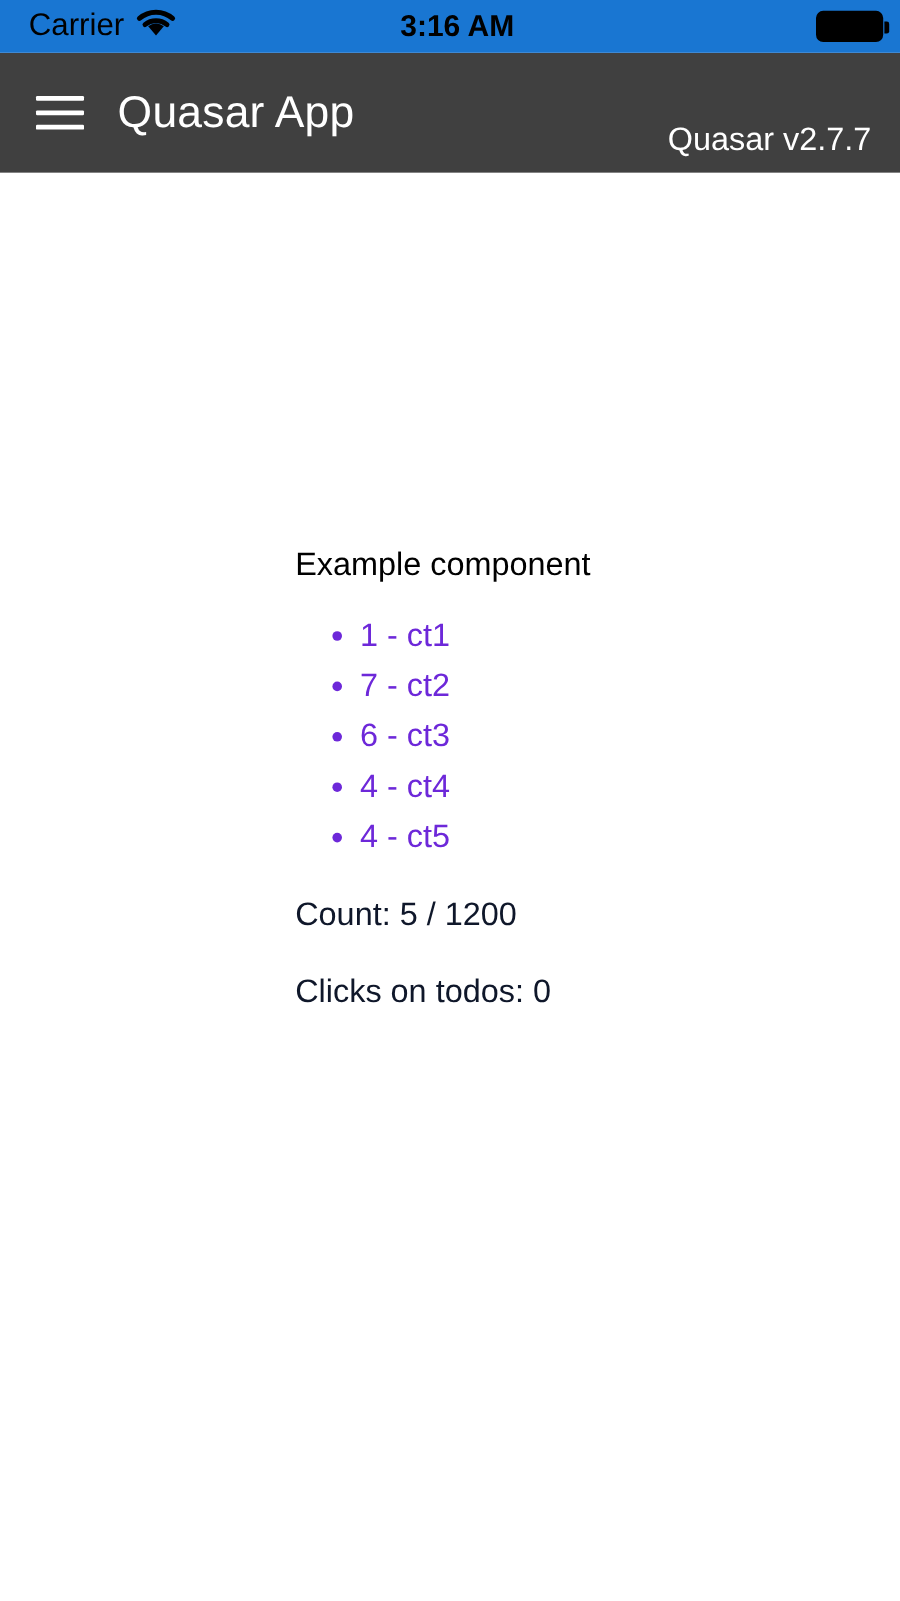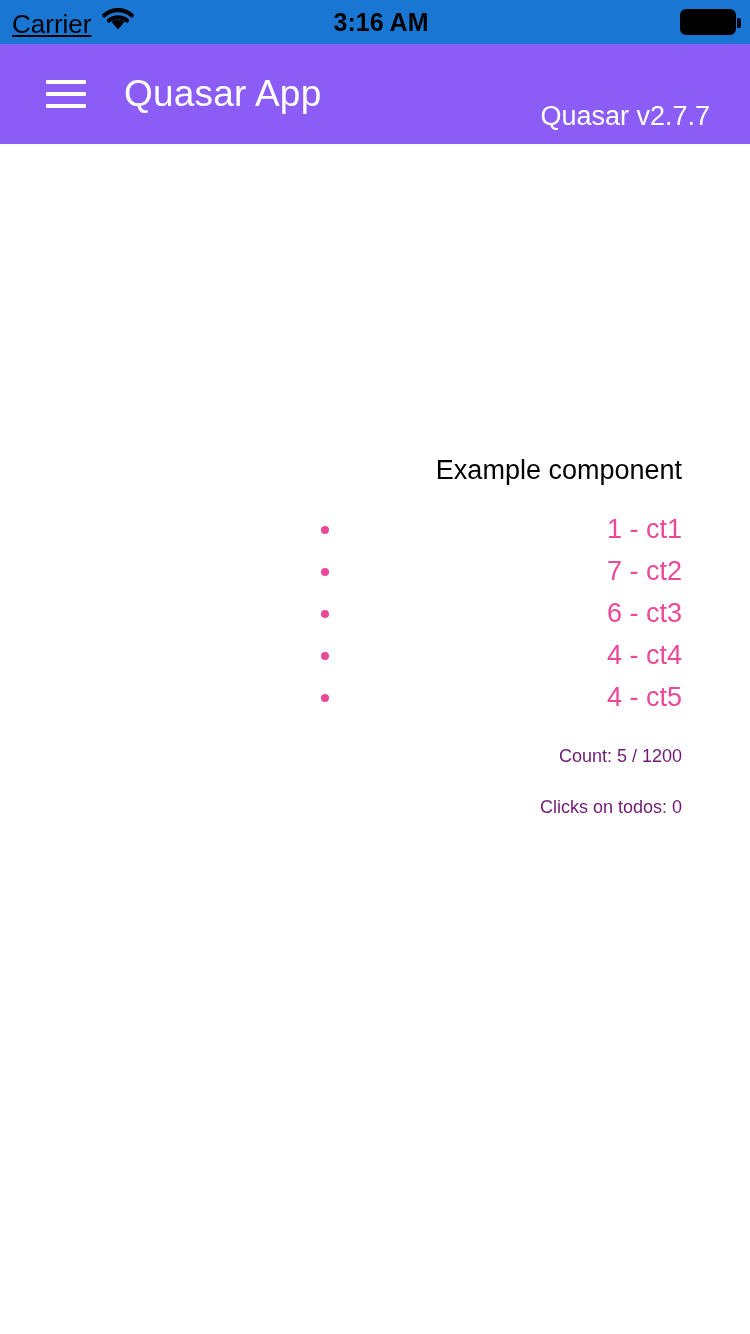--- a/index.html
+++ b/index.html
@@ -27,24 +27,23 @@
     height: 44px;
     background: #1976d2;
     color: #000000;
     display: flex;
     align-items: center;
     position: relative;
     flex: 0 0 auto;
   }
   .status-left {
     display: flex;
-    align-items: flex-end;
+    align-items: flex-start;
     gap: 10px;
-    padding-left: 12px;
-    text-decoration: underline;
+    padding-left: 24px;
   }
   .carrier-text {
     font-size: 26px;
     line-height: 1;
     color: #000000;
     font-family: "Liberation Sans", sans-serif;
   }
   .wifi-icon {
     display: block;
   }
@@ -82,28 +81,27 @@
     top: 7px;
     width: 4px;
     height: 10px;
     background: #000000;
     border-radius: 0 2px 2px 0;
   }
 
   
   .toolbar {
     height: 100px;
-    background: #8b5cf6;
+    background: #404040;
     color: #ffffff;
     display: flex;
     align-items: center;
-    padding: 0 40px;
+    padding: 0 24px;
     flex: 0 0 auto;
     box-sizing: border-box;
-    gap: 10px;
   }
   .menu-button {
     width: 52px;
     height: 52px;
     display: flex;
     flex-direction: column;
     justify-content: center;
     align-items: center;
     gap: 8px;
     cursor: pointer;
@@ -134,48 +132,46 @@
   }
 
   
   .page {
     flex: 1 1 auto;
     position: relative;
     background: #ffffff;
   }
   .example-block {
     position: absolute;
-    left: 262px;
+    left: 246px;
     top: 308px;
     width: 420px;
     color: #000000;
-    text-align: right;
   }
   .example-heading {
     font-size: 27px;
     line-height: 1.4;
     margin: 0 0 18px 0;
     color: #000000;
   }
   ul.todo-list {
     margin: 0 0 18px 0;
     padding-left: 54px;
     list-style: disc;
   }
   ul.todo-list li {
     font-size: 27px;
     line-height: 42px;
-    color: #ec4899;
-    margin-left: 28px;
+    color: #6d28d9;
   }
   .info-line {
-    font-size: 18px;
+    font-size: 27px;
     line-height: 1.4;
     margin: 26px 0 0 0;
-    color: #701a75;
+    color: #0f172a;
   }
   .info-line:first-of-type {
     margin-top: 18px;
   }
 </style>
 </head>
 <body>
 
 <div class="phone">
 

